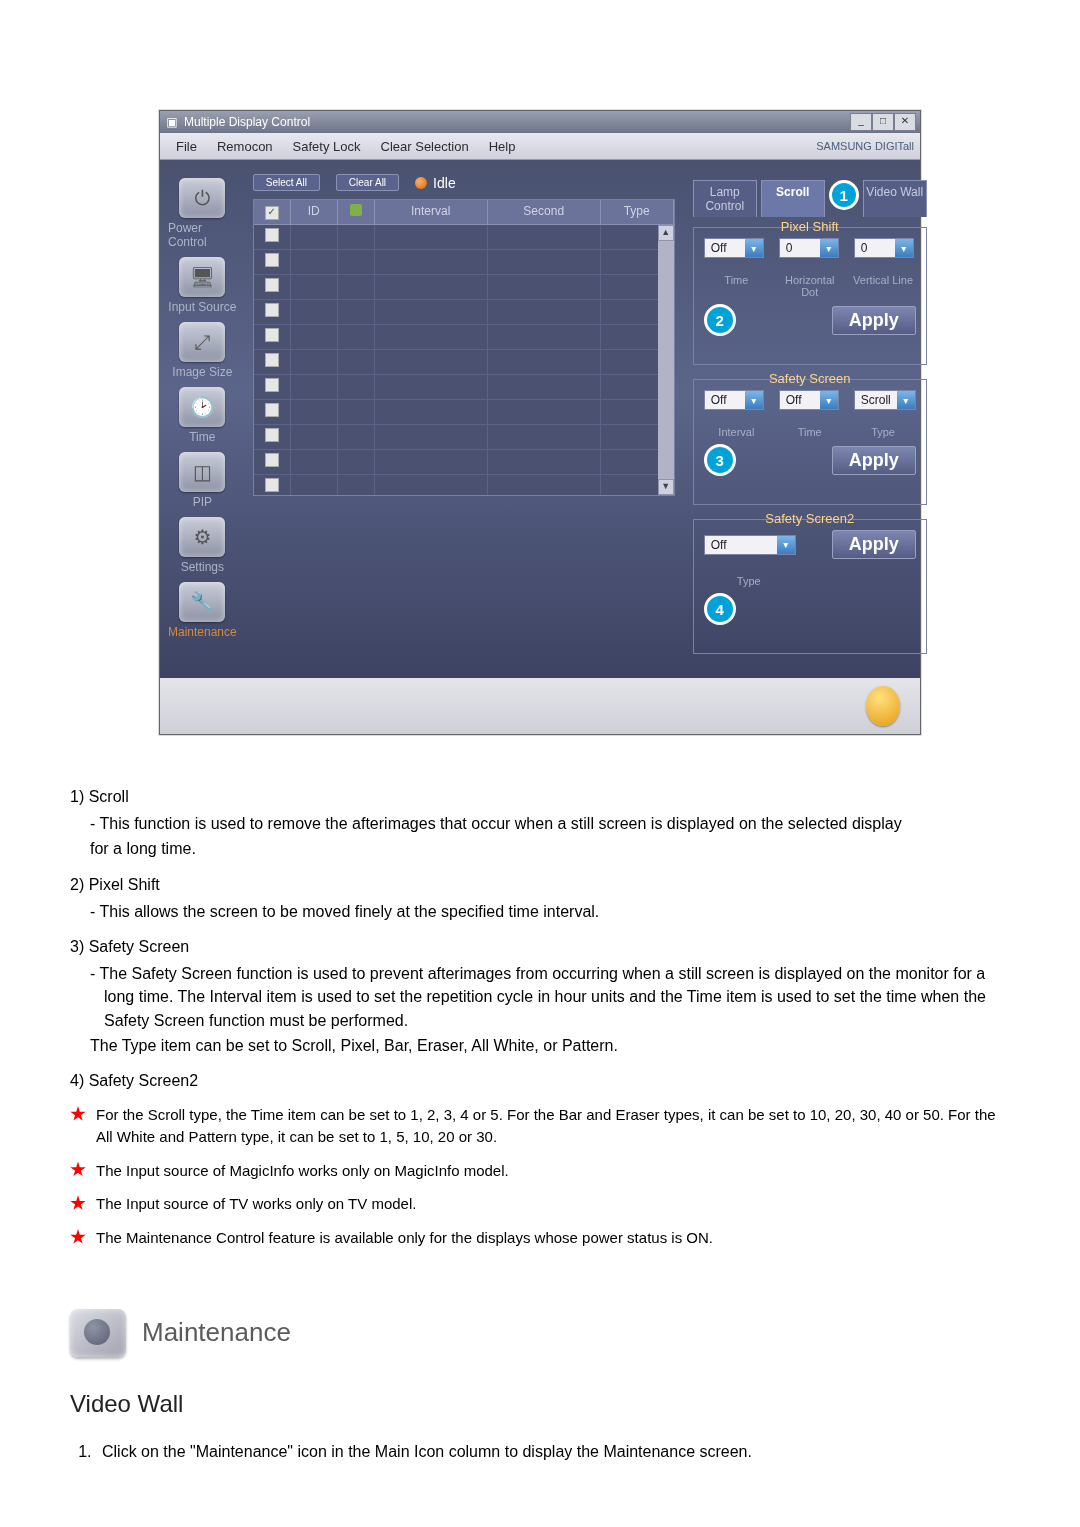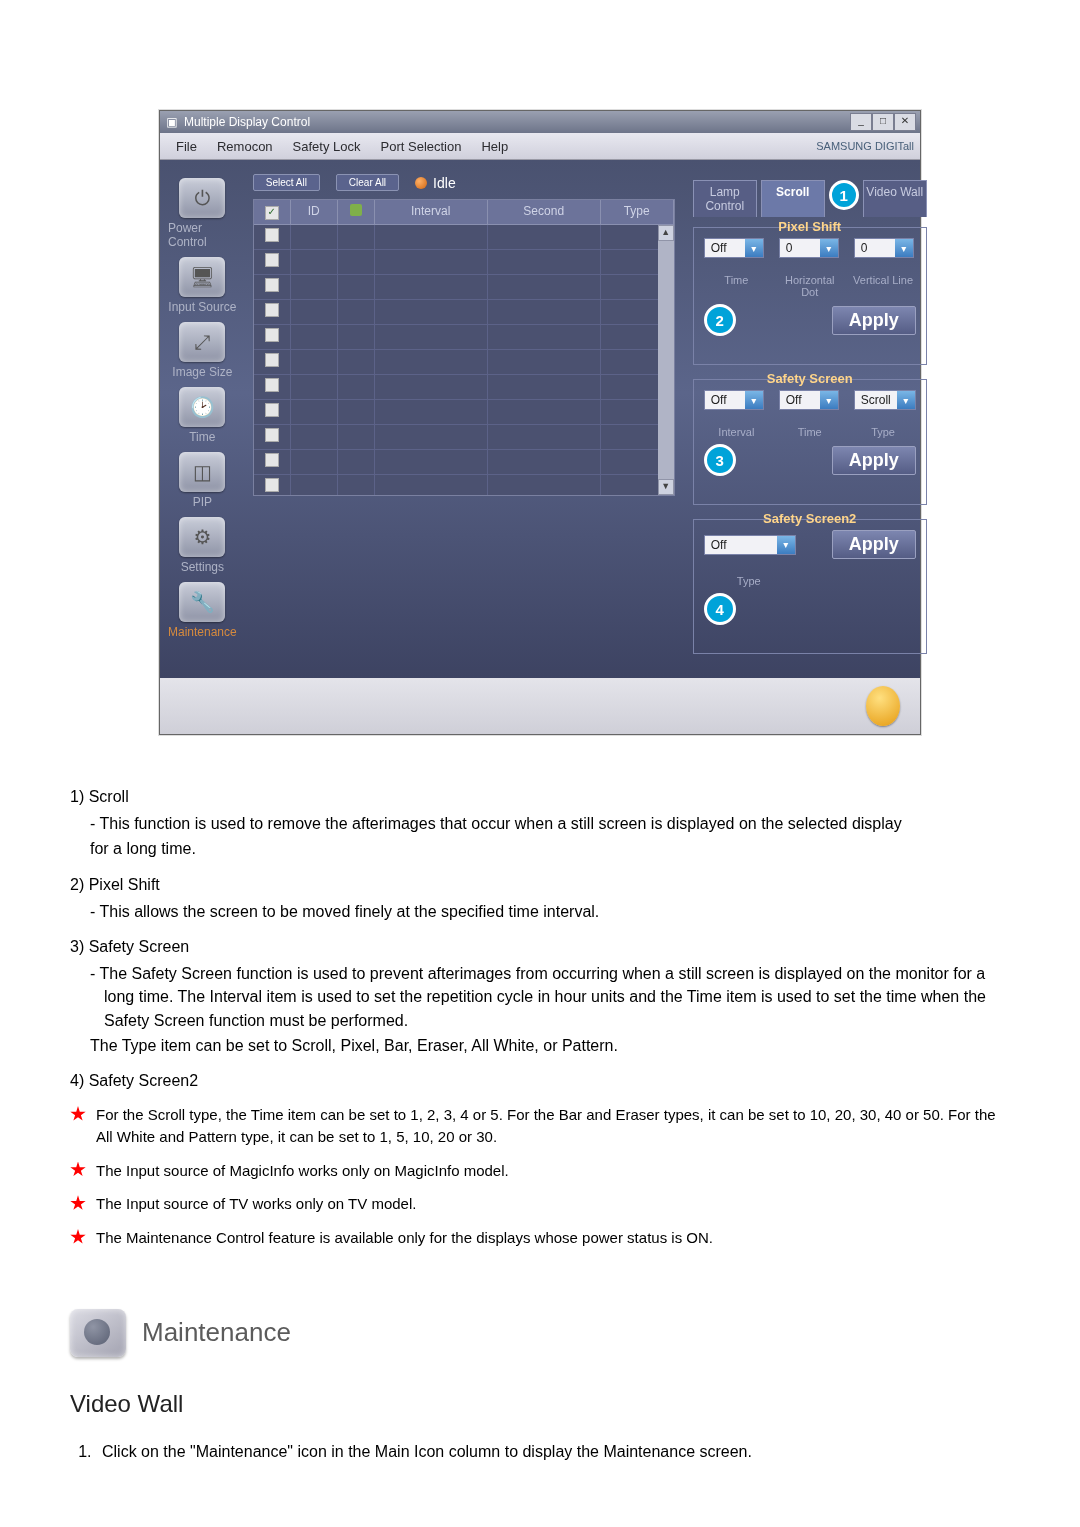--- a/index.html
+++ b/index.html
@@ -38,21 +38,21 @@
 .chkbox.on::after{content:"✓";font-size:10px;color:#2a6a2a;display:block;line-height:10px}
 .grpicon{width:12px;height:12px;background:#7fb04a;border-radius:2px;display:inline-block}
 .scrollbar{position:absolute;right:0;top:0;width:16px;height:100%;background:#b0b4c6;display:flex;flex-direction:column;justify-content:space-between;align-items:center}
 .sbtn{width:14px;height:14px;background:#ced2e0;border:1px solid #9094a8;font-size:9px;line-height:12px;text-align:center;color:#444}
 .right-panel{width:290px;padding:20px 10px 10px 10px;color:#dfe2ef;font-size:12px}
 .tabs{display:flex;gap:4px;margin-bottom:10px}
 .tab{flex:1;padding:4px 2px;text-align:center;font-size:12px;background:#575e85;border:1px solid #8a91b5;border-bottom:none;color:#c7cbe0}
 .tab.active{background:#6c79a8;font-weight:bold;color:#fff}
 .tabs .callout{width:24px;height:24px;border-radius:50%;background:#00a3d9;border:3px solid #fff;color:#fff;display:flex;align-items:center;justify-content:center;font-weight:bold;font-size:15px}
 .fieldset{border:1px solid #7a82a8;padding:10px 10px 12px 10px;margin-bottom:14px;position:relative}
-.fieldset .legend{position:absolute;top:-9px;left:50%;transform:translateX(-50%);background:transparent;padding:0 8px;font-weight:bold;color:#ffd58a;font-size:13px}
+.fieldset .legend{position:absolute;top:-9px;left:50%;transform:translateX(-50%);background:transparent;padding:0 8px;font-weight:normal;color:#ffd58a;font-size:13px}
 .frow{display:flex;gap:15px;align-items:center;margin-bottom:16px}
 .select{display:flex;align-items:stretch;border:1px solid #7a82a8}
 .select .sval{background:#f2f2f6;color:#222;padding:2px 6px;min-width:28px;font-size:12px}
 .select .sarrow{width:18px;background:linear-gradient(#7ab6e6,#3c7cc0);color:#fff;display:flex;align-items:center;justify-content:center;font-size:10px}
 .flabel-row{display:flex;gap:8px;font-size:11px;color:#a8aec8;margin-top:2px}
 .flabel-row span{flex:1;text-align:center}
 .apply-btn{margin-left:auto;padding:3px 16px;background:linear-gradient(#7d86b0,#555d85);border:1px solid #9aa0c0;color:#fff;font-size:18px;font-weight:bold;border-radius:2px}
 .callout-badge{position:absolute;left:-14px;width:26px;height:26px;border-radius:50%;background:#00a3d9;border:3px solid #fff;color:#fff;display:flex;align-items:center;justify-content:center;font-weight:bold;font-size:15px}
 .footer-bar{height:56px;background:linear-gradient(#e4e4ea,#cfcfd8);display:flex;align-items:center;justify-content:flex-end;padding:0 20px}
 .footer-icn{width:34px;height:40px;border-radius:50%;background:radial-gradient(circle at 40% 30%,#ffe080,#e59a10);box-shadow:0 1px 2px rgba(0,0,0,.4)}
@@ -85,21 +85,21 @@
       <div class="winctrls">
         <div class="winbtn">_</div>
         <div class="winbtn">□</div>
         <div class="winbtn">✕</div>
       </div>
     </div>
     <div class="menubar">
       <div class="mitem">File</div>
       <div class="mitem">Remocon</div>
       <div class="mitem">Safety Lock</div>
-      <div class="mitem">Port Selection</div>
+      <div class="mitem">Clear Selection</div>
       <div class="mitem">Help</div>
       <div class="brand">SAMSUNG DIGITall</div>
     </div>
 
     <div class="app-body">
 
       <div class="sidebar">
         <div class="sb-item">
           <div class="sb-icon">⏻</div>
           <span>Power Control</span>

